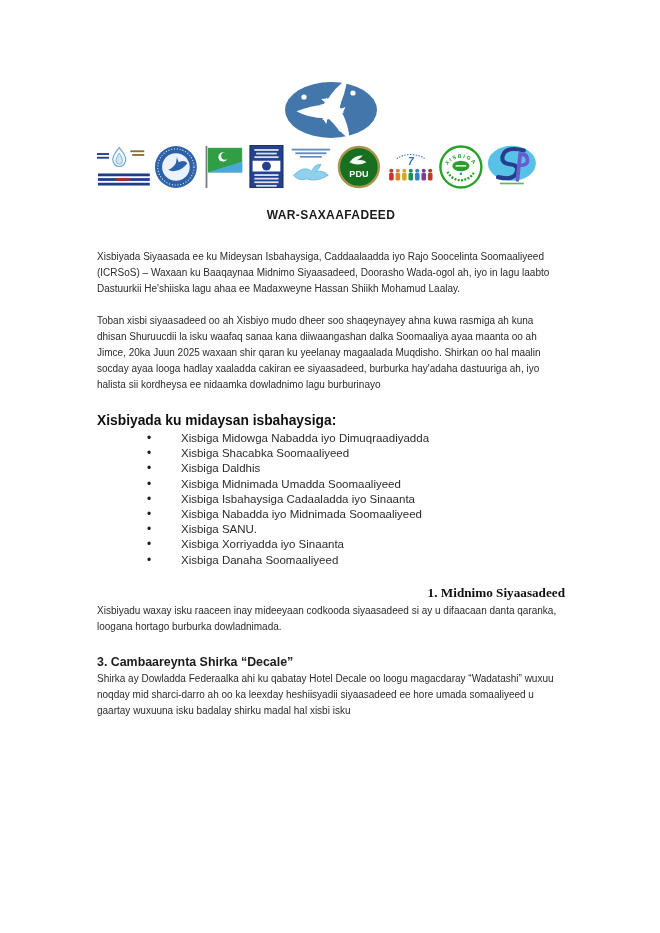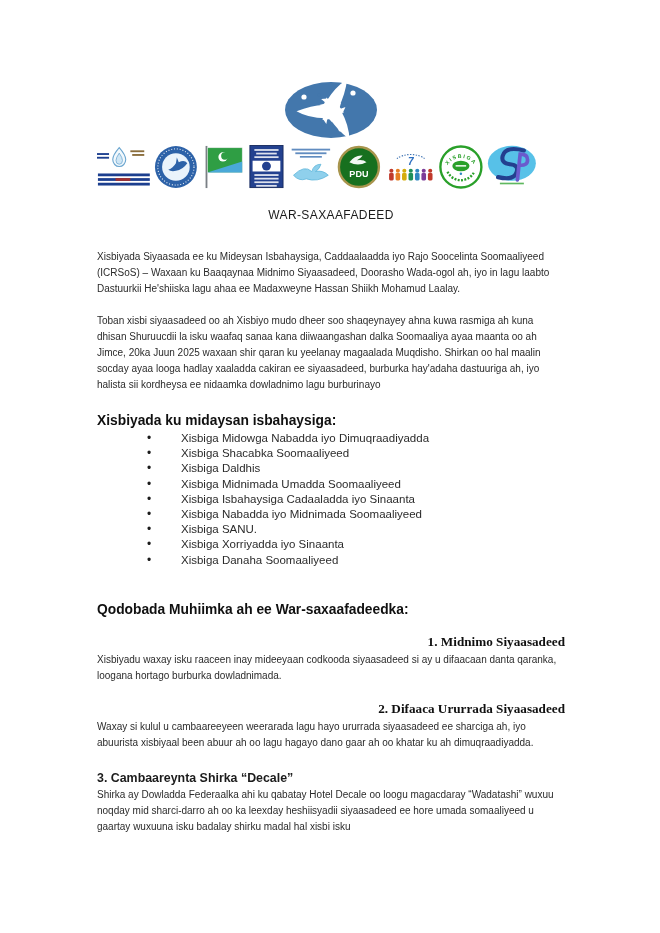--- a/index.html
+++ b/index.html
@@ -15,21 +15,21 @@
   
   .emblem-wrap{display:flex;justify-content:center;margin-top:80px;}
   .logo-row{
     display:flex;align-items:center;gap:3px;
     margin-top:3px;width:440px;
   }
   .logo-row svg{display:block;}
   
   .doc-title{
     text-align:center;
-    font-size:12px;font-weight:400;color:#1b1b1b;
+    font-size:12px;font-weight:700;color:#1b1b1b;
     letter-spacing:.4px;
     margin:17px 0 0;
   }
   
   .para{font-size:10px;line-height:16px;margin:0;color:#2b2b2b;}
   .p-intro{margin-top:27px;}
   .p-body{margin-top:16px;}
   
   .h-serif{
     font-family:Liberation Sans, sans-serif;
@@ -197,31 +197,26 @@
       <li>Xisbiga Shacabka Soomaaliyeed</li>
       <li>Xisbiga Daldhis</li>
       <li>Xisbiga Midnimada Umadda Soomaaliyeed</li>
       <li>Xisbiga Isbahaysiga Cadaaladda iyo Sinaanta</li>
       <li>Xisbiga Nabadda iyo Midnimada Soomaaliyeed</li>
       <li>Xisbiga SANU.</li>
       <li>Xisbiga Xorriyadda iyo Sinaanta</li>
       <li>Xisbiga Danaha Soomaaliyeed</li>
     </ul>
 
-    <h2 class="h-serif h-keypoints">Qodobada Muhiimka ah ee War-saxaafadeedka:</h2>
 
     <div class="section">
       <h3 class="sec-h">1. Midnimo Siyaasadeed</h3>
       <p class="para">Xisbiyadu waxay isku raaceen inay mideeyaan codkooda siyaasadeed si ay u difaacaan danta qaranka, loogana hortago burburka dowladnimada.</p>
     </div>
 
-    <div class="section">
-      <h3 class="sec-h">2. Difaaca Ururrada Siyaasadeed</h3>
-      <p class="para">Waxay si kulul u cambaareeyeen weerarada lagu hayo ururrada siyaasadeed ee sharciga ah, iyo abuurista xisbiyaal been abuur ah oo lagu hagayo dano gaar ah oo khatar ku ah dimuqraadiyadda.</p>
-    </div>
 
     <div class="section sec-3">
       <h3 class="sec-h-sans">3. Cambaareynta Shirka “Decale”</h3>
       <p class="para">Shirka ay Dowladda Federaalka ahi ku qabatay Hotel Decale oo loogu magacdaray “Wadatashi” wuxuu noqday mid sharci-darro ah oo ka leexday heshiisyadii siyaasadeed ee hore umada somaaliyeed u gaartay wuxuuna isku badalay shirku madal hal xisbi isku</p>
     </div>
 
   </div>
 </div>
 
 </body></html>

